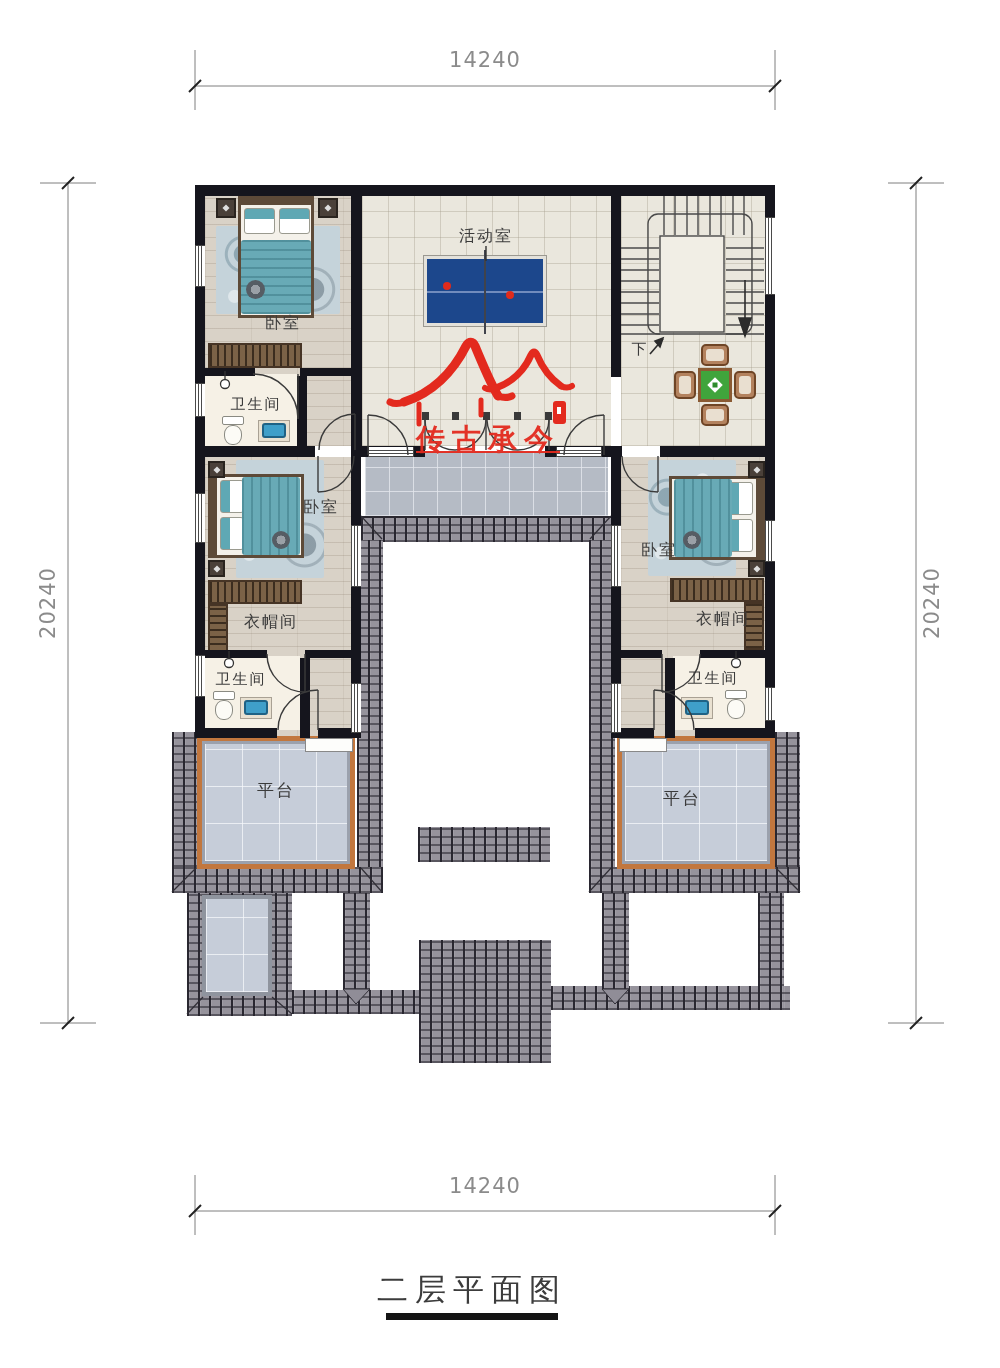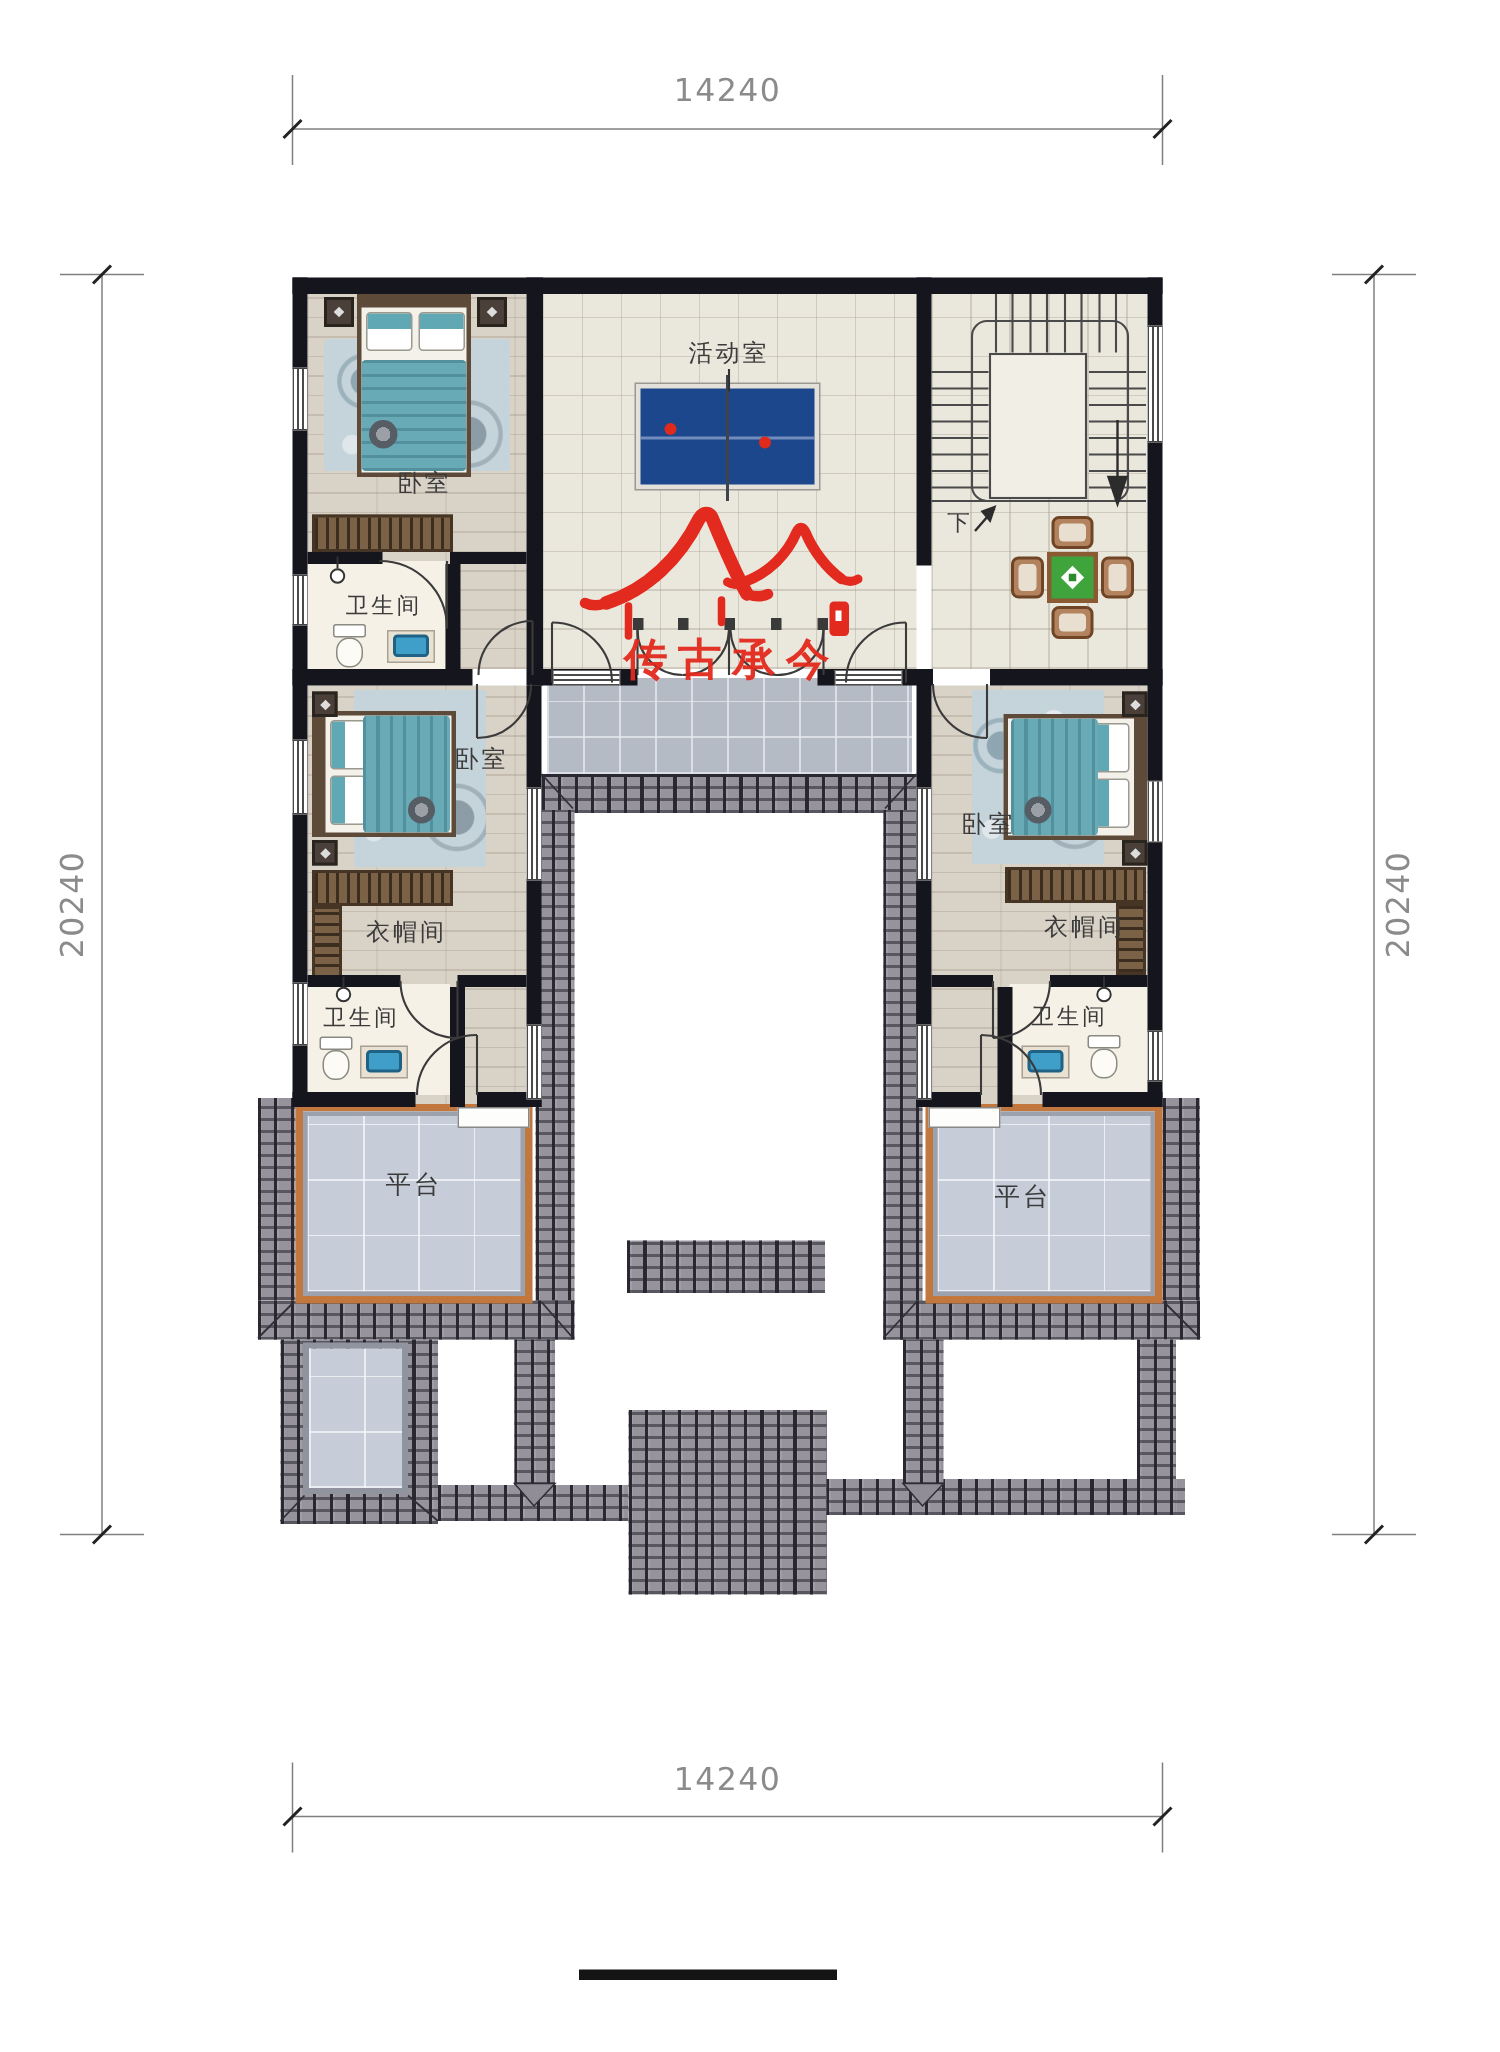--- a/index.html
+++ b/index.html
@@ -25,21 +25,21 @@
                      repeating-linear-gradient(90deg,rgba(30,28,37,.9) 0 2px,rgba(255,255,255,.10) 2px 3px,transparent 3px 11px);}
   .wall{background:#15151d;z-index:4;}
   .win-v{background-color:#fff;z-index:5;border-top:1px solid #444;border-bottom:1px solid #444;
     background-image:repeating-linear-gradient(90deg,#4a4a4a 0 1px,transparent 1px 3.2px);}
   .win-h{background-color:#fff;z-index:5;border-left:1px solid #444;border-right:1px solid #444;
     background-image:repeating-linear-gradient(0deg,#4a4a4a 0 1px,transparent 1px 3.2px);}
   .furn{z-index:3;}
   .label{z-index:7;color:#3b3b3b;font-size:16px;letter-spacing:2px;transform:translate(-50%,-50%);white-space:nowrap;}
   .dim{z-index:7;color:#8b8b8b;font-size:21px;letter-spacing:1px;transform:translate(-50%,-50%);white-space:nowrap;}
   .dim.vert{transform:translate(-50%,-50%) rotate(-90deg);}
-  .wm{z-index:8;color:#e32a1e;font-weight:bold;transform:translate(-50%,-50%);white-space:nowrap;opacity:.95;}
+  .wm{z-index:8;color:#e32a1e;font-weight:bold;transform:translate(-50%,-50%);white-space:nowrap;opacity:.95;text-decoration:underline;}
   .rug{background-color:#c5d3da;border-radius:2px;z-index:2;
     background-image:radial-gradient(circle at 22% 32%,rgba(60,100,118,.40) 0 9px,transparent 10px 15px,rgba(60,100,118,.30) 16px 18px,transparent 19px),
                      radial-gradient(circle at 78% 72%,rgba(35,55,70,.35) 0 11px,transparent 12px 19px,rgba(35,55,70,.22) 20px 22px,transparent 23px),
                      radial-gradient(circle at 62% 18%,rgba(255,255,255,.55) 0 7px,transparent 8px),
                      radial-gradient(circle at 15% 80%,rgba(255,255,255,.45) 0 6px,transparent 7px);}
   .bedframe{border:3px solid #5d4a38;background:#f4f1ea;box-sizing:border-box;z-index:3;}
   .pillow{background:linear-gradient(180deg,#5fa8b4 0 42%,#ffffff 42%);border:1px solid #9a9a8f;border-radius:3px;z-index:4;}
   .pillow.h{background:linear-gradient(90deg,#5fa8b4 0 42%,#ffffff 42%);}
   .blanket{background-color:#68aab6;border-radius:3px;z-index:4;
     background-image:repeating-linear-gradient(0deg,rgba(22,78,90,.28) 0 2px,transparent 2px 9px);}
@@ -362,15 +362,16 @@
   <div class="abs label" style="left:241px;top:679px;font-size:15px;">卫生间</div>
   <div class="abs label" style="left:659px;top:550px;">卧室</div>
   <div class="abs label" style="left:723px;top:619px;">衣帽间</div>
   <div class="abs label" style="left:713px;top:678px;font-size:15px;">卫生间</div>
   <div class="abs label" style="left:276px;top:790px;font-size:17px;">平台</div>
   <div class="abs label" style="left:682px;top:798px;font-size:17px;">平台</div>
   <div class="abs label" style="left:640px;top:349px;font-size:15px;">下</div>
 
   <div class="abs wm" style="left:488px;top:440px;font-size:29px;letter-spacing:7px;">传古承今</div>
 
+  <div class="abs label" style="left:472px;top:1290px;font-size:31px;letter-spacing:7px;color:#3c3c3c;">二层平面图</div>
   <div class="abs titleline" style="left:386px;top:1313px;width:172px;height:7px;"></div>
 
 </div>
 
 </body></html>

